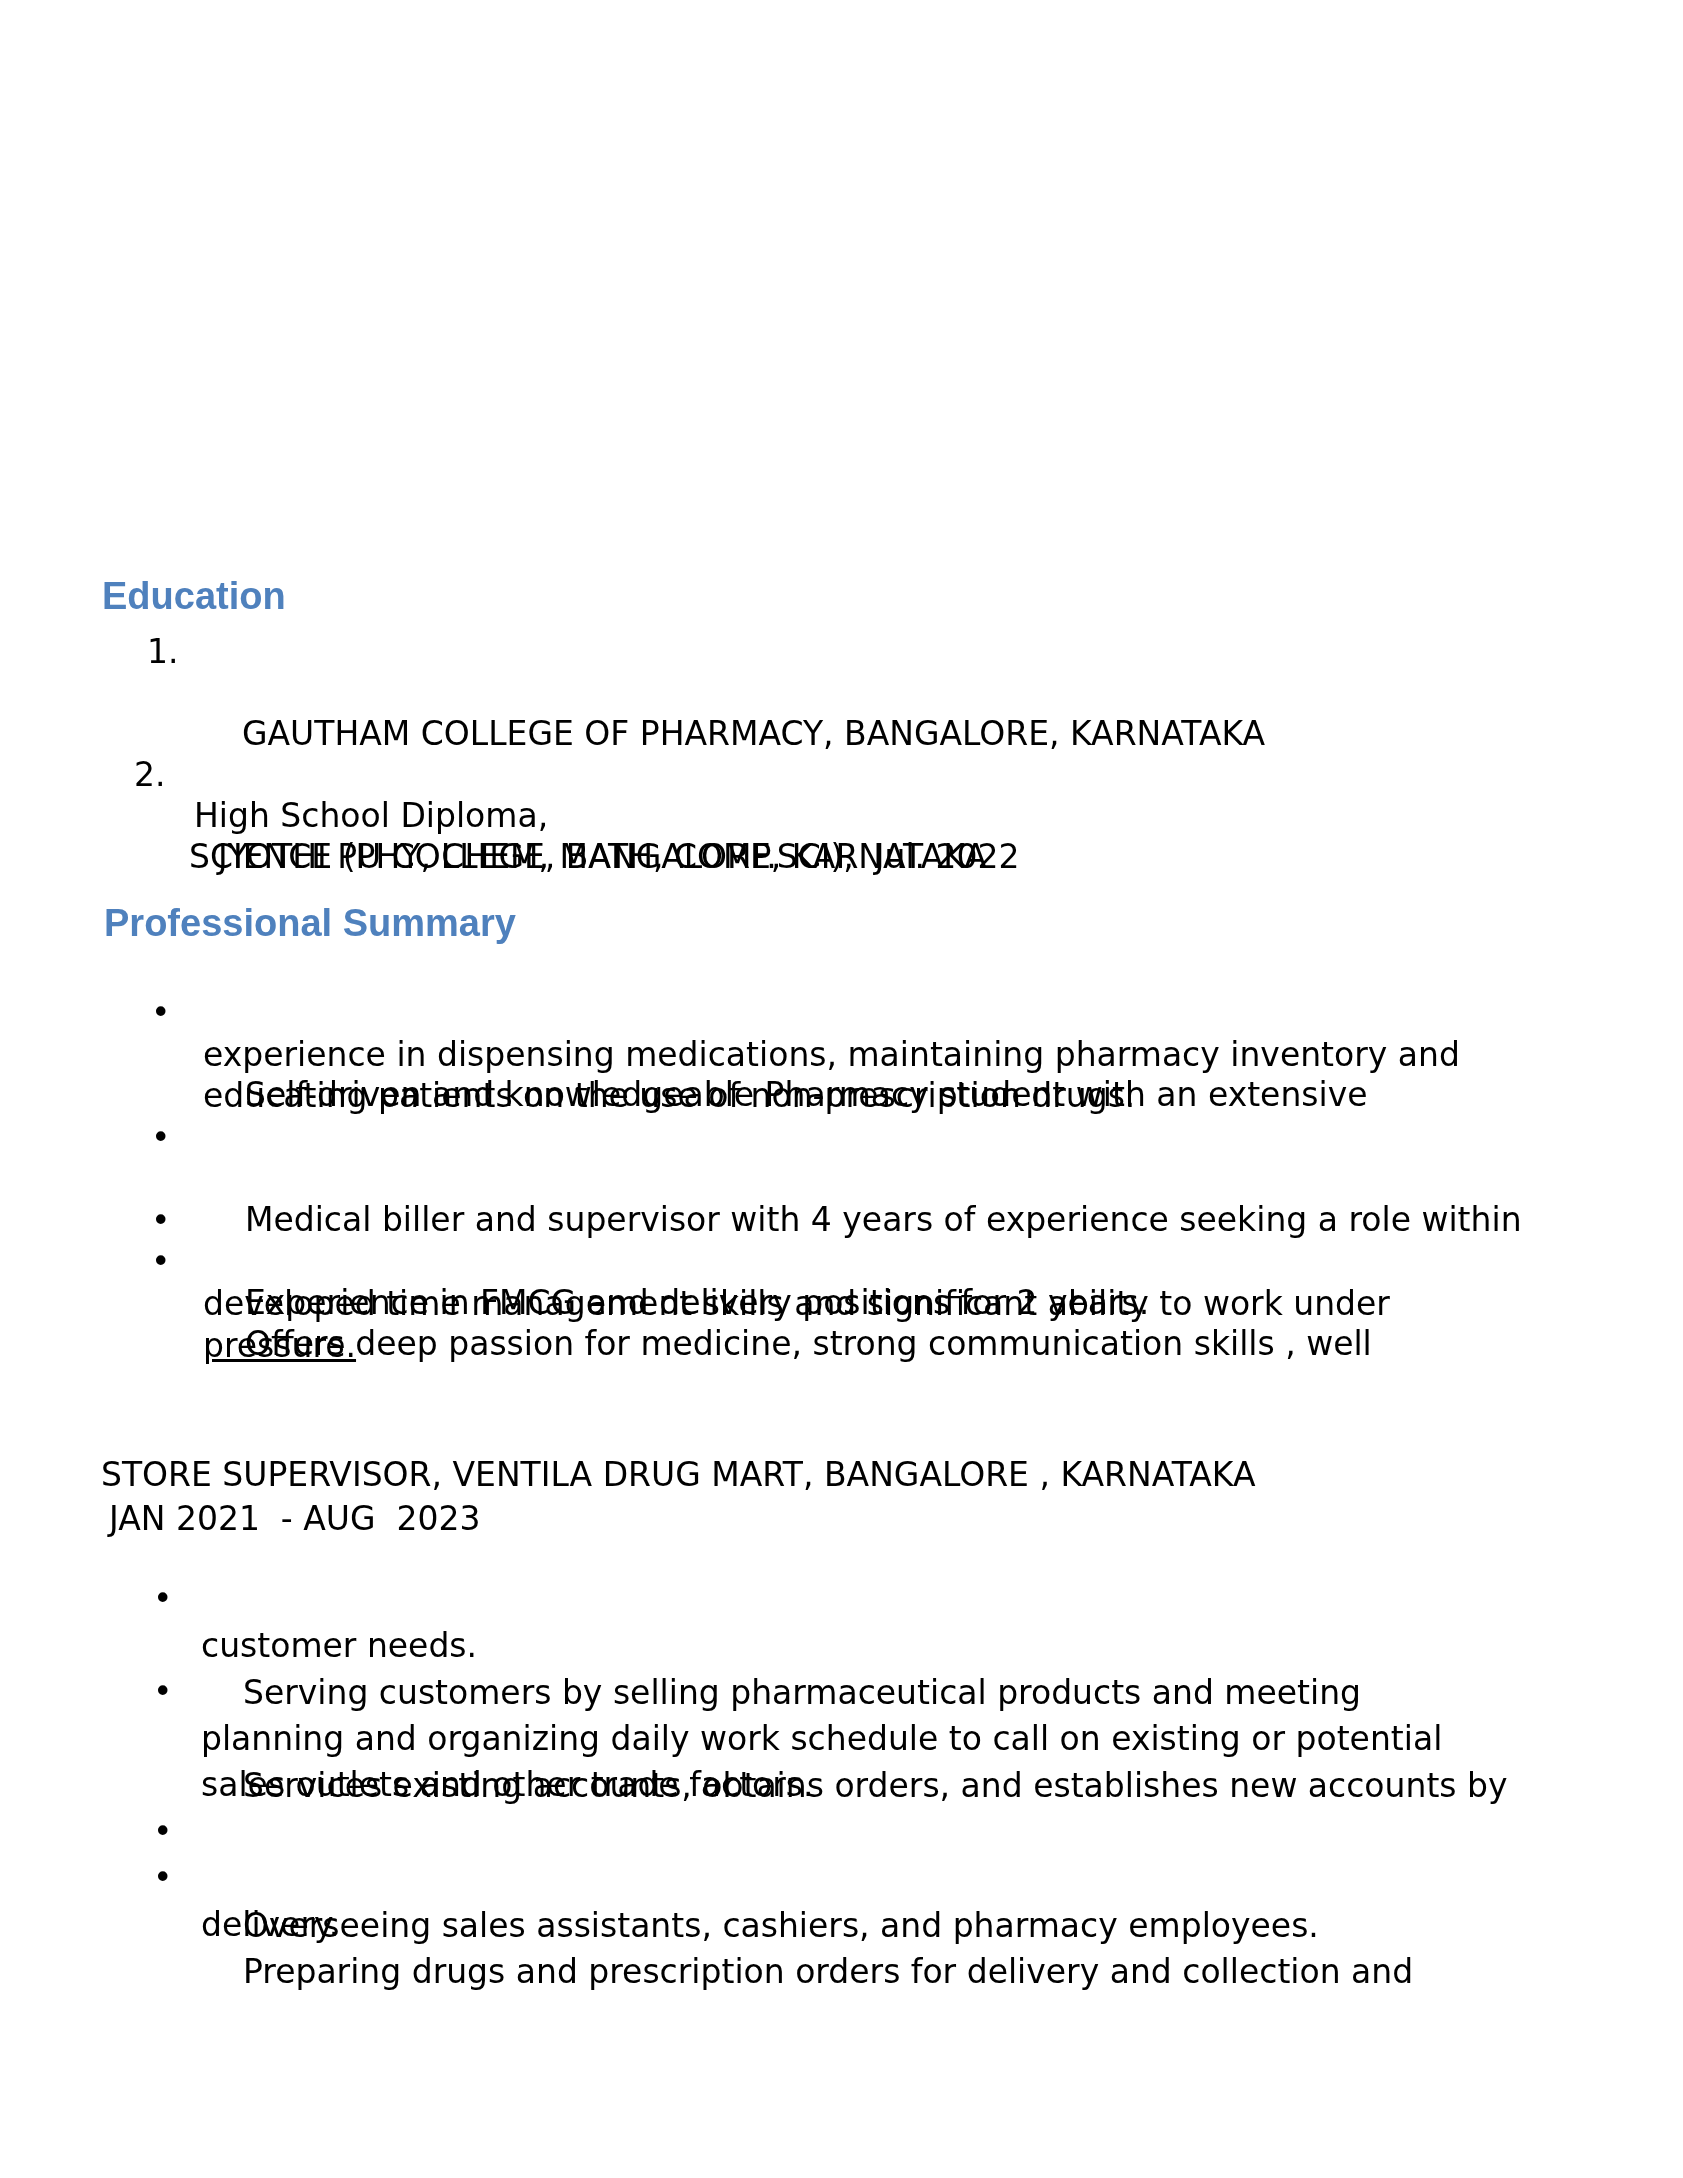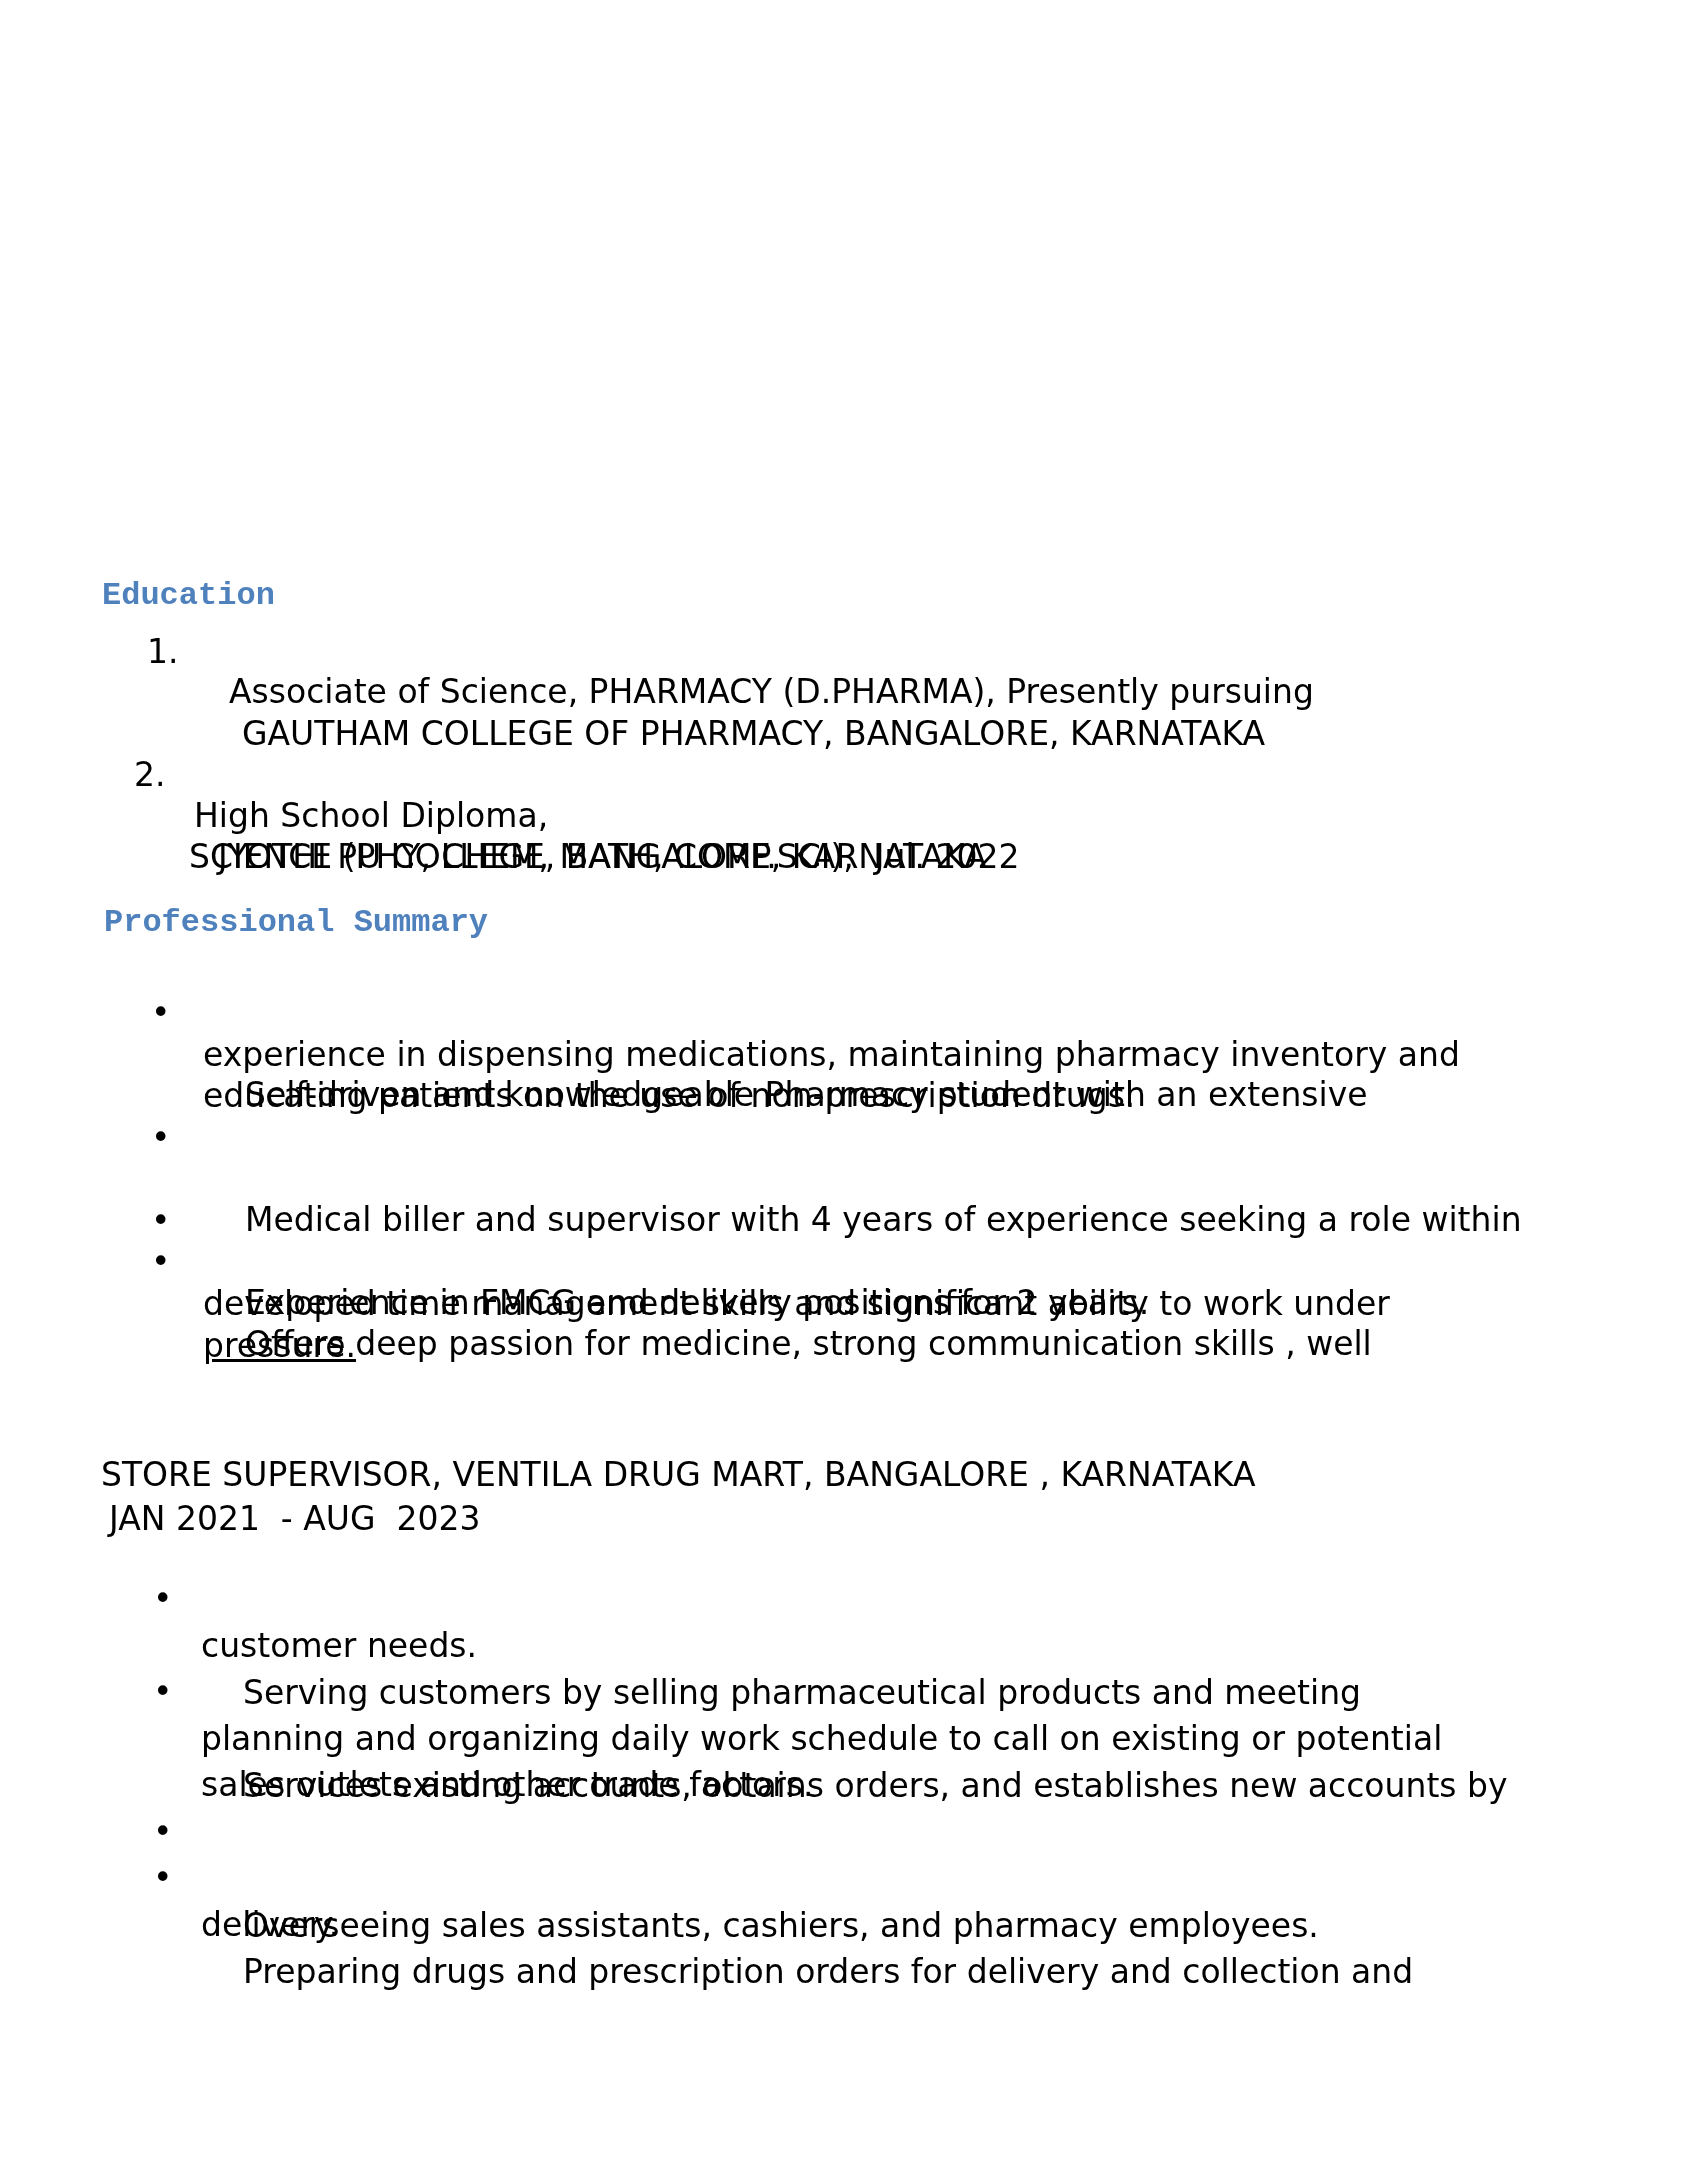--- a/index.html
+++ b/index.html
@@ -11,23 +11,23 @@
     position: relative;
     width: 1683px;
     height: 2178px;
     background: #ffffff;
     overflow: hidden;
     font-family: "DejaVu Sans", sans-serif;
     color: #000000;
   }
   .h {
     position: absolute;
-    font-family: Liberation Mono, monospace;
+    font-family: Liberation Sans, sans-serif;
     font-weight: bold;
-    font-size: 32px;
+    font-size: 38px;
     line-height: 44px;
     color: #4f81bd;
     white-space: pre;
   }
   .ln {
     position: absolute;
     font-size: 33px;
     line-height: 41px;
     white-space: pre;
   }
@@ -54,21 +54,20 @@
 <body>
 
 <div id="page">
 
   <div class="h" style="left:102px; top:574px;">Education</div>
 
   <div class="ln" style="left:200px; top:631px;">
     <span class="num num1">1.</span>
     <span>GAUTHAM COLLEGE OF PHARMACY, BANGALORE, KARNATAKA</span>
   </div>
-  <div class="ln" style="left:229px; top:671px;">Associate of Science, PHARMACY (D.PHARMA), Presently pursuing</div>
 
   <div class="ln" style="left:176px; top:754px;">
     <span class="num num2">2.</span>
     <span>JYOTHI PU COLLEGE, BANGALORE, KARNATAKA</span>
   </div>
   <div class="ln" style="left:194px; top:795px;">High School Diploma,</div>
   <div class="ln" style="left:189px; top:836px;">SCIENCE (PHY, CHEM, MATH, COMP.SCI),  Jul. 2022</div>
 
   <div class="h" style="left:104px; top:901px;">Professional Summary</div>
 

